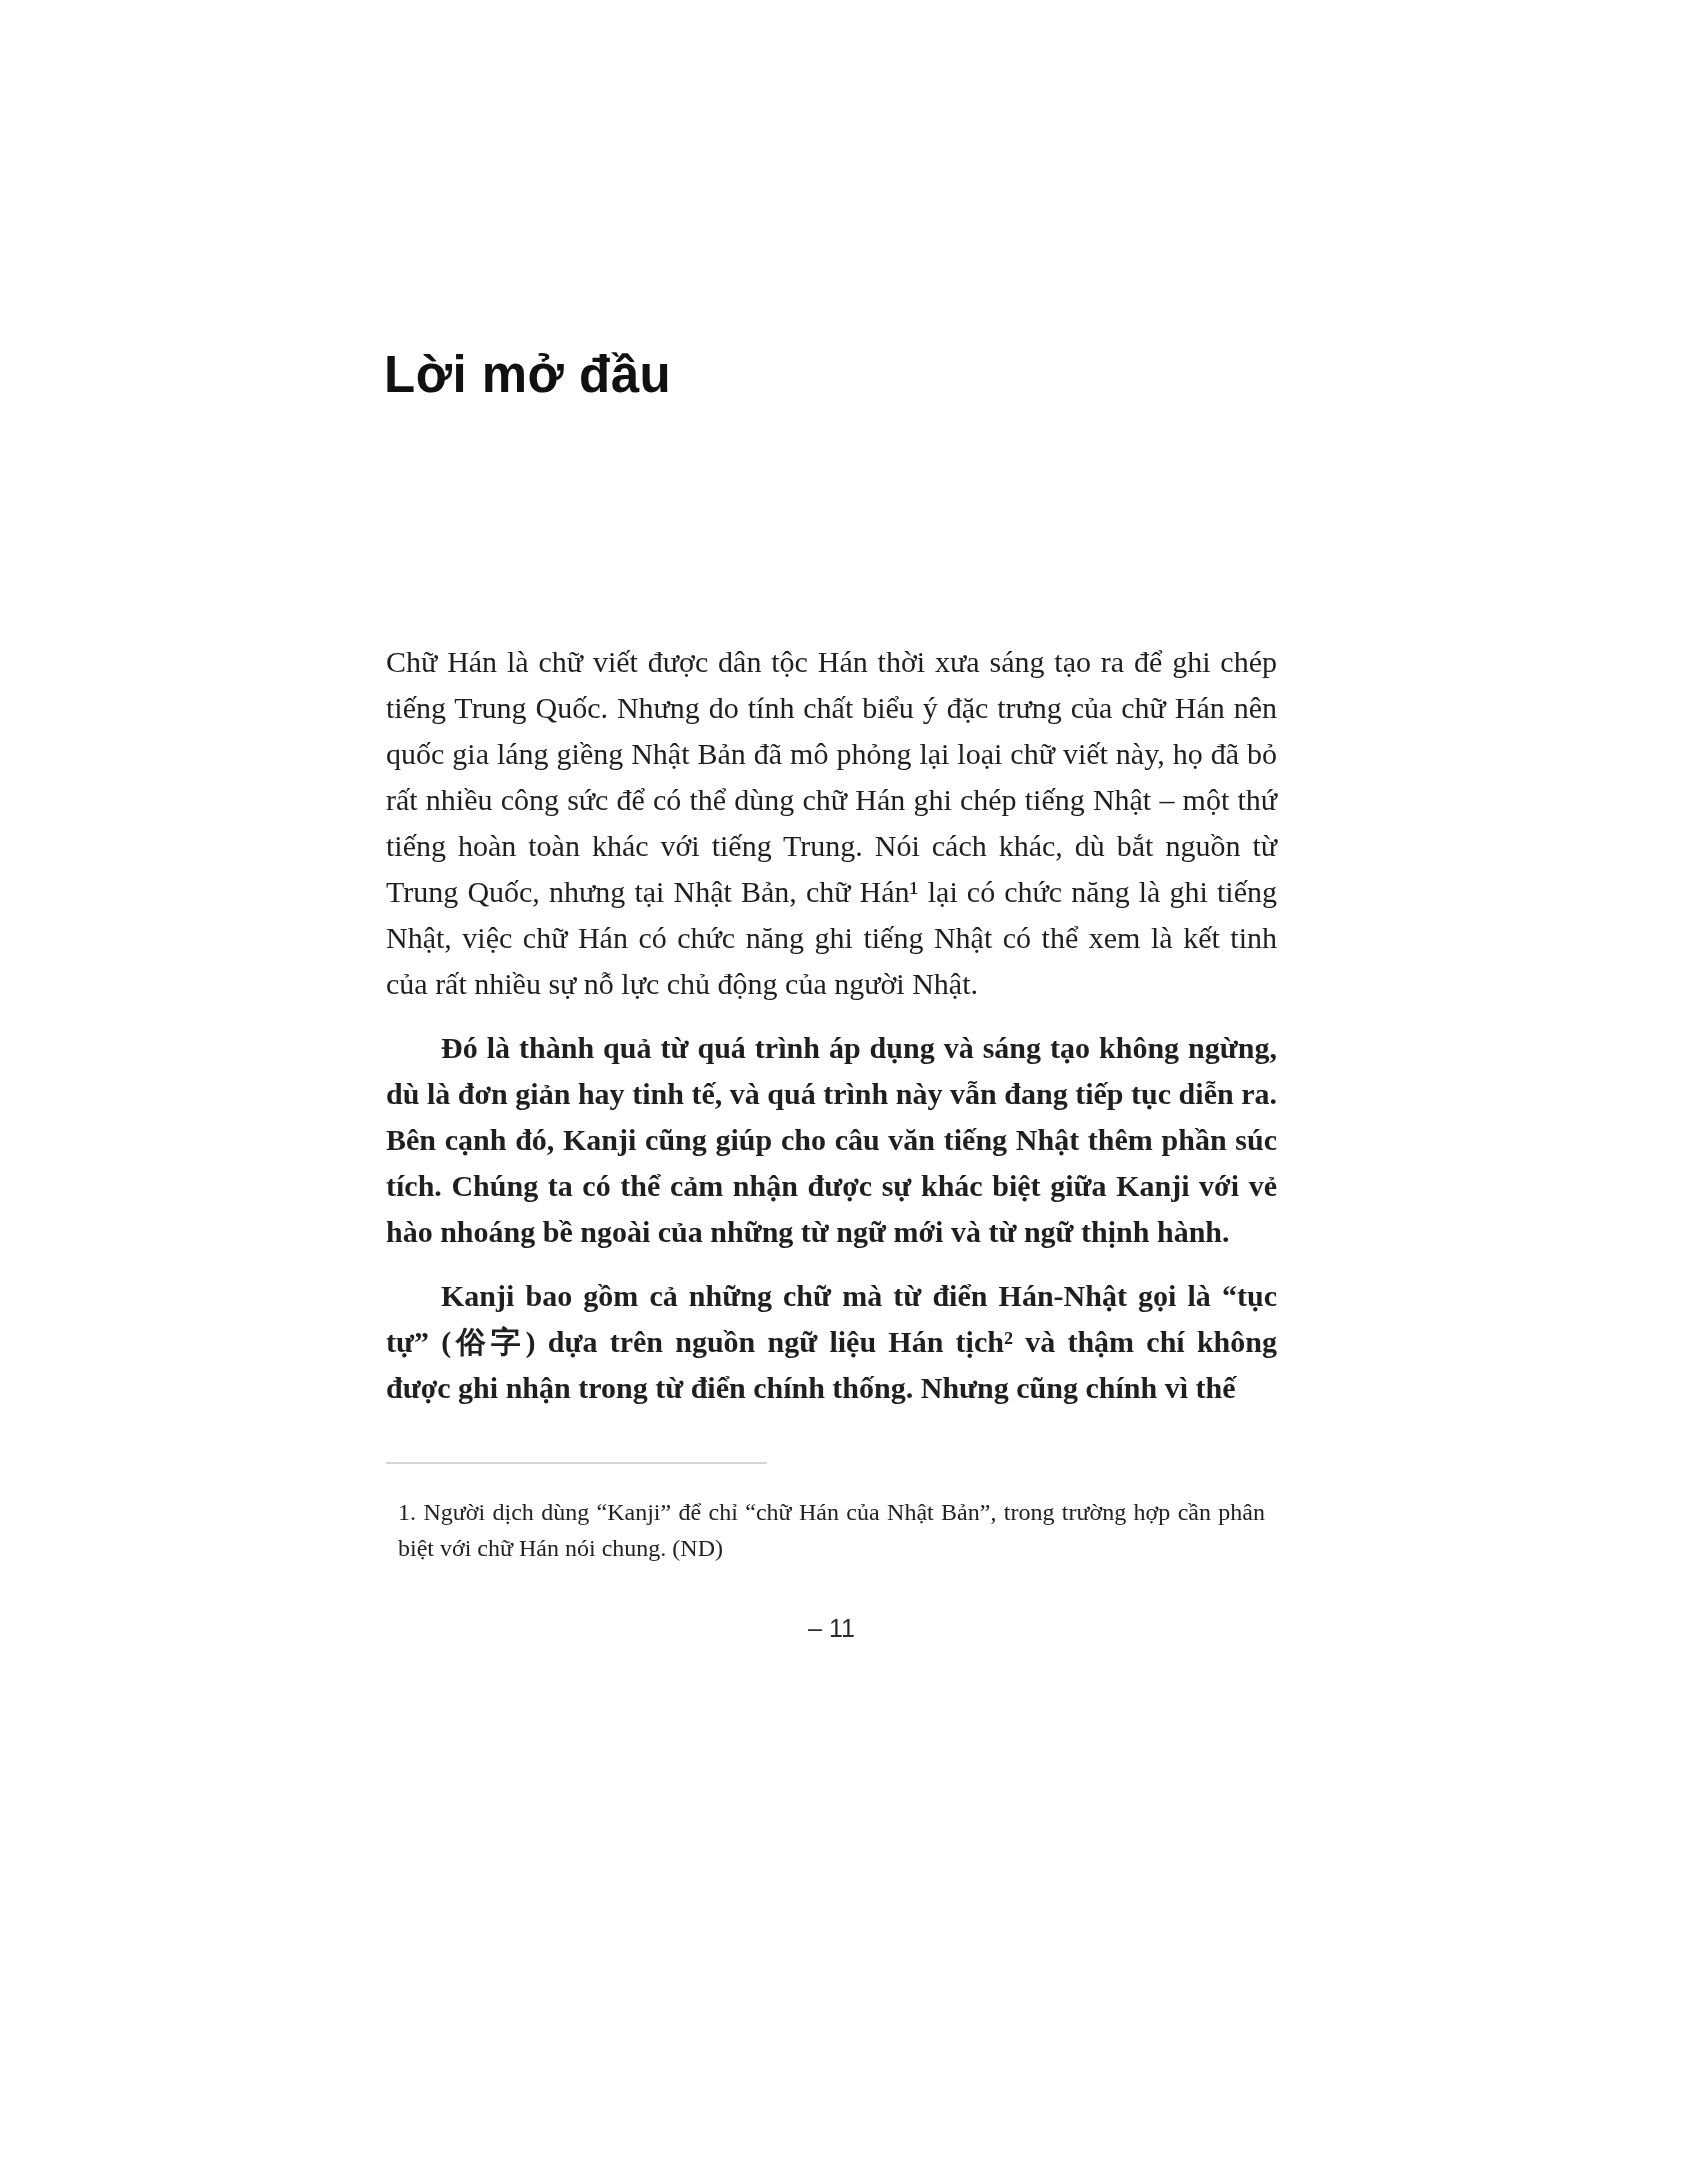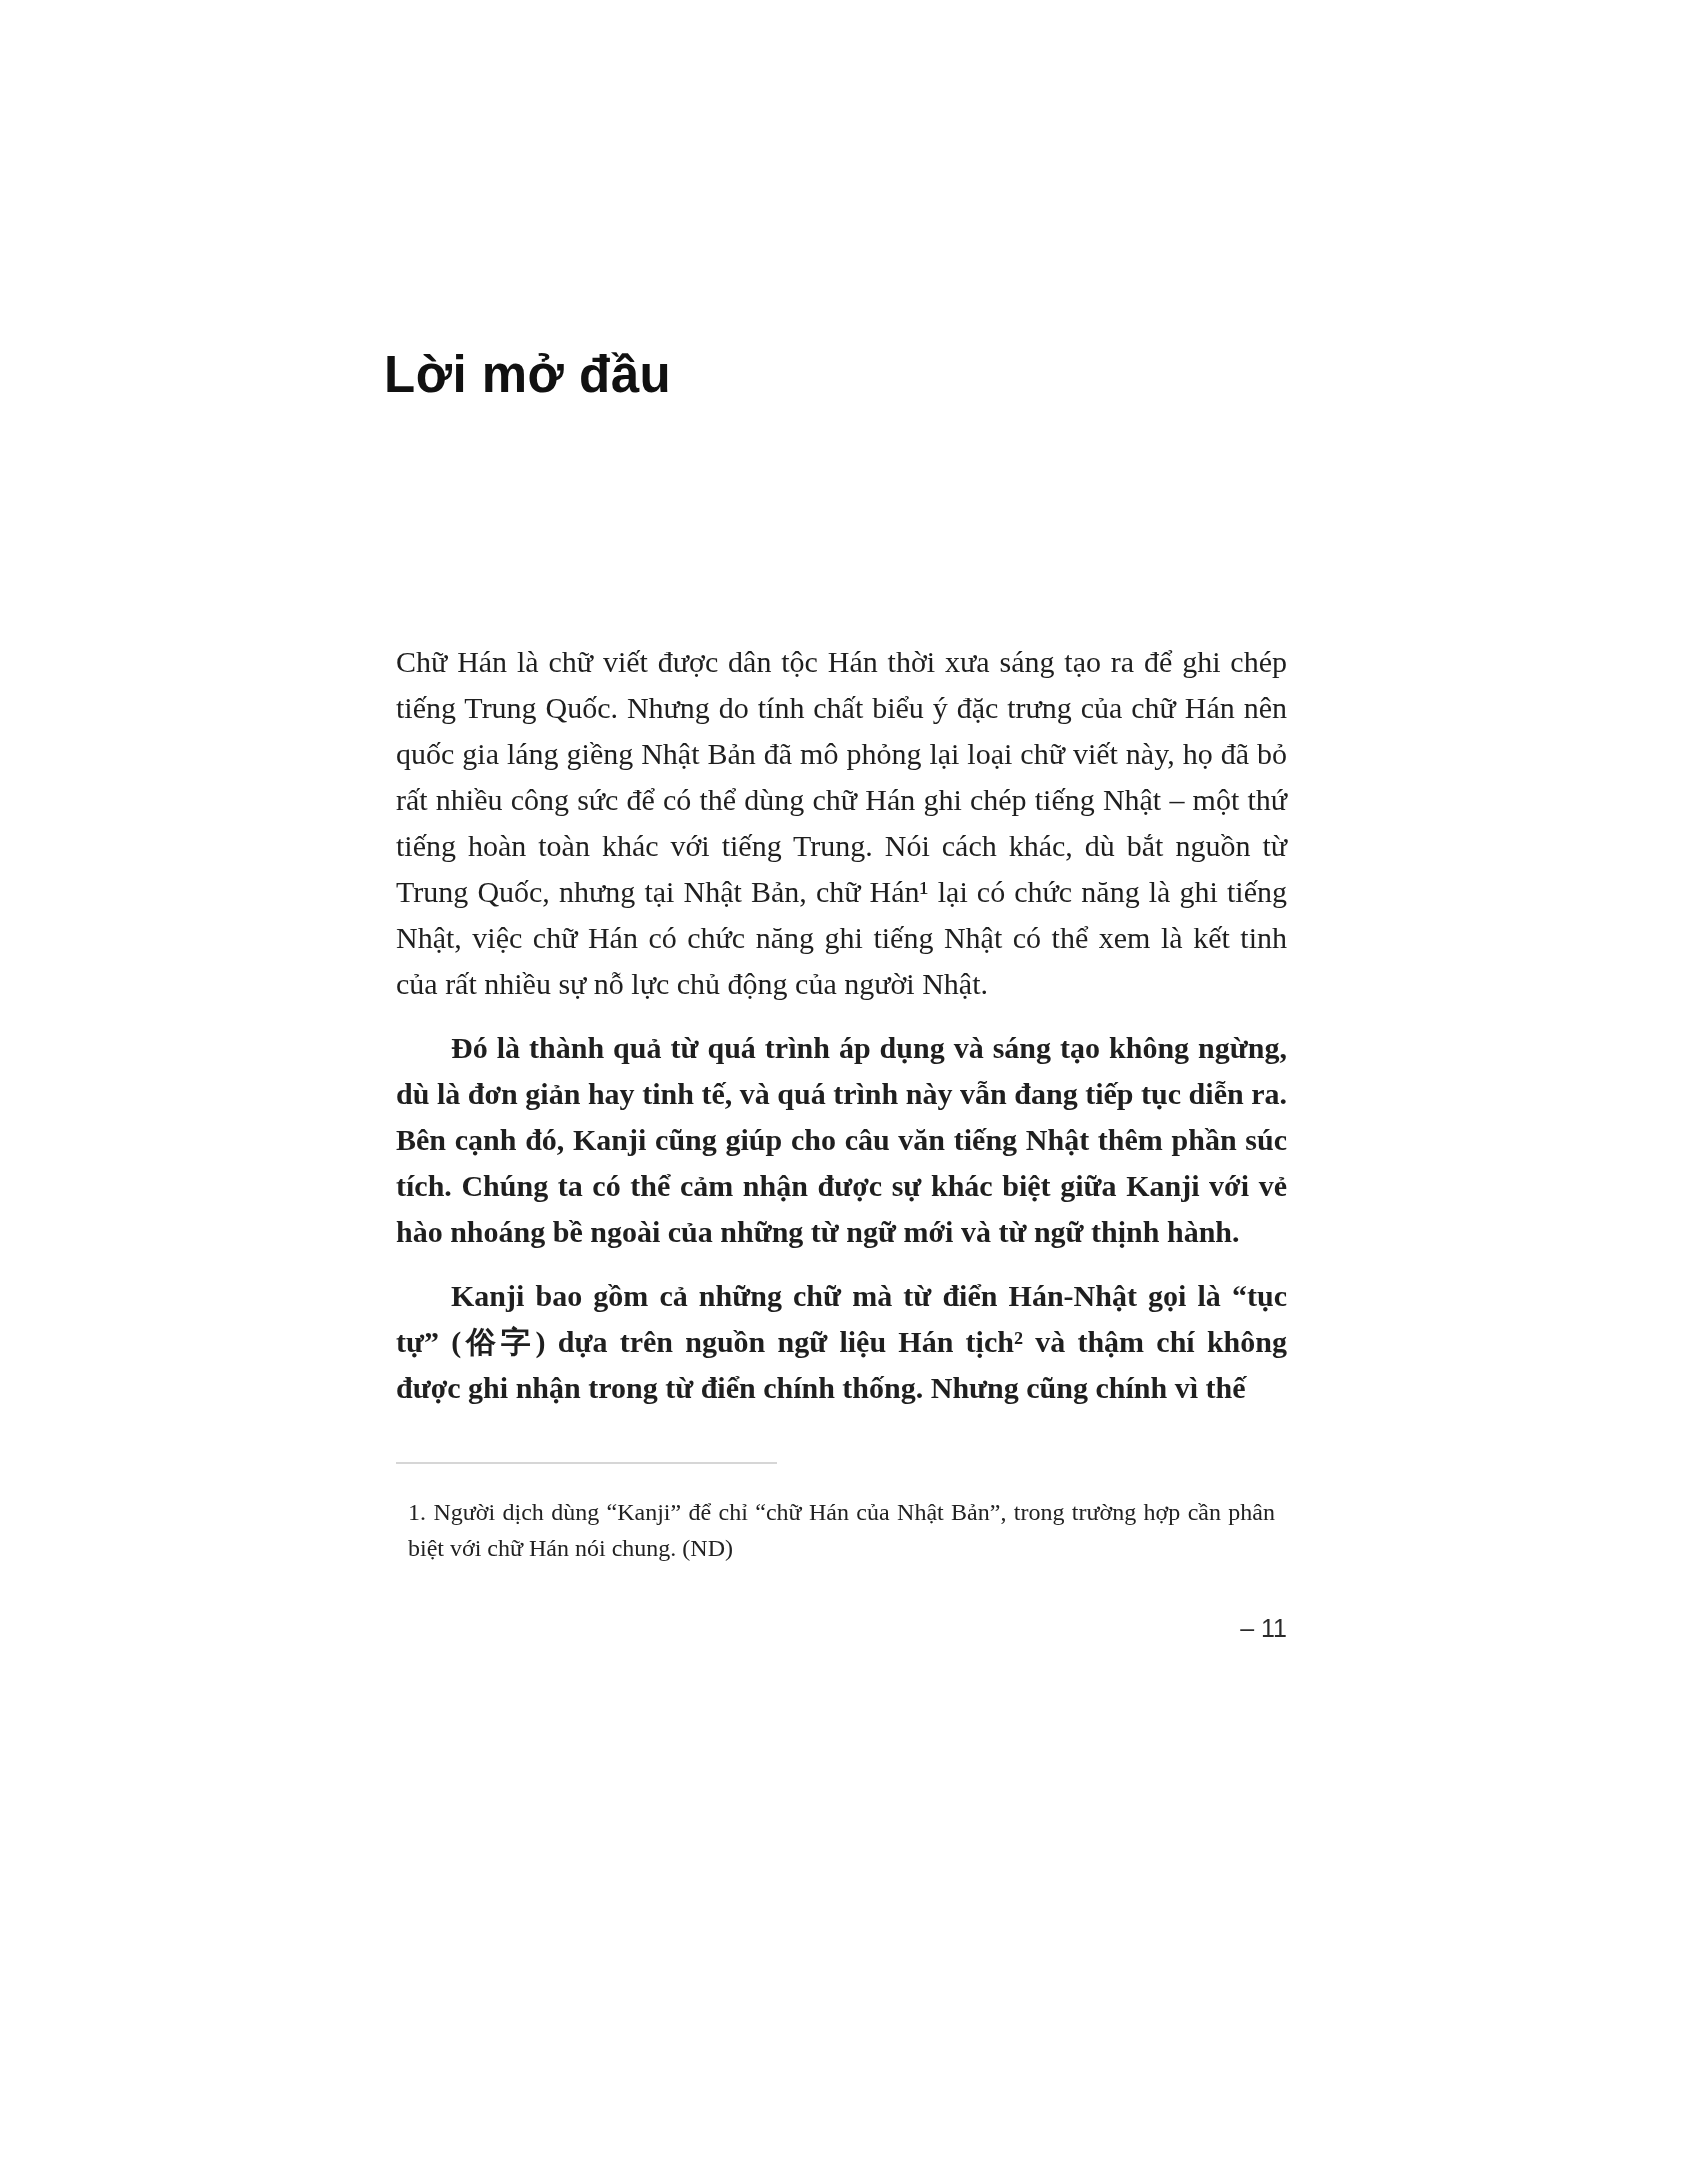--- a/index.html
+++ b/index.html
@@ -26,21 +26,21 @@
     top: 345px;
     margin: 0;
     font-family: "Liberation Sans", sans-serif;
     font-weight: 700;
     font-size: 51px;
     letter-spacing: 0.5px;
     color: #111111;
   }
   .content {
     position: absolute;
-    left: 396px;
+    left: 386px;
     top: 639px;
     width: 891px;
   }
   .para {
     margin: 0 0 18px 0;
     font-size: 30px;
     line-height: 46px;
     text-align: justify;
     color: #1f1f1f;
   }
@@ -63,21 +63,21 @@
     color: #222222;
   }
   .fn.fn-gap {
     margin-top: 22px;
   }
   .fn em {
     font-style: italic;
   }
   .page-number {
     margin-top: 48px;
-    text-align: right;
+    text-align: center;
     font-family: "Liberation Sans", sans-serif;
     font-size: 25px;
     color: #2a2a2a;
   }
 </style>
 </head>
 <body>
 
 <div class="sheet">
 

